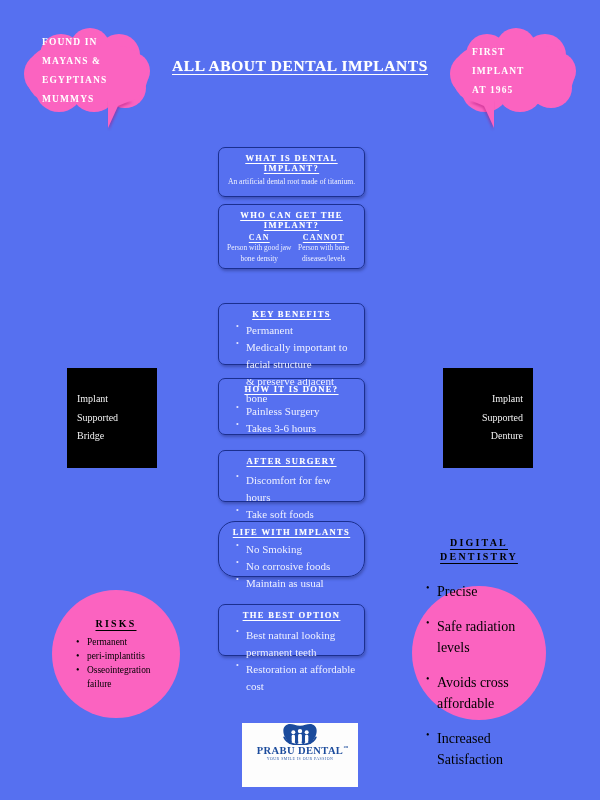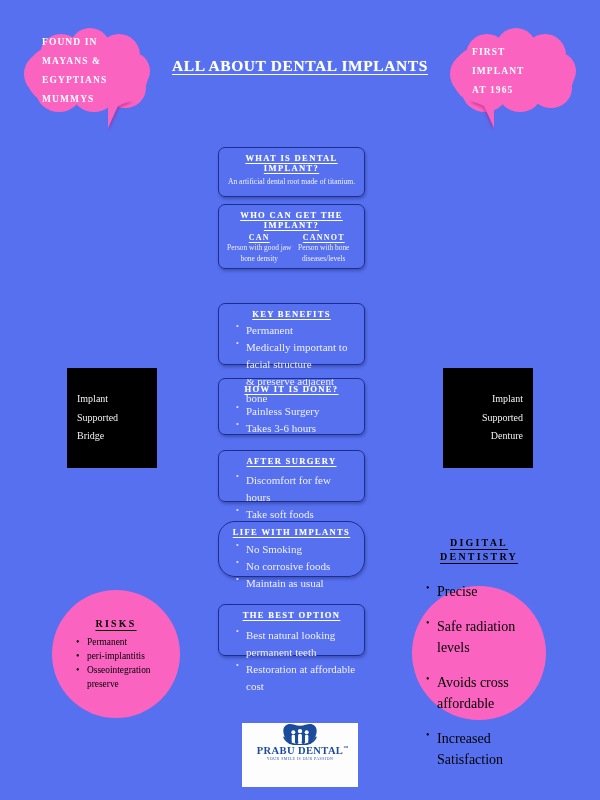--- a/index.html
+++ b/index.html
@@ -281,21 +281,21 @@
   <span>Supported</span>
   <span>Denture</span>
 </div>
 
 <div class="circle" id="circle-risks">
   <h3>RISKS</h3>
   <ul>
     <li>Permanent</li>
     <li>peri-implantitis</li>
     <li>Osseointegration</li>
-    <li class="cont">preserve</li>
+    <li class="cont">failure</li>
   </ul>
 </div>
 
 <div class="circle" id="circle-digital">
   <h3>
     <span>DIGITAL</span><br>
     <span>DENTISTRY</span>
   </h3>
   <ul>
     <li>Precise</li>

